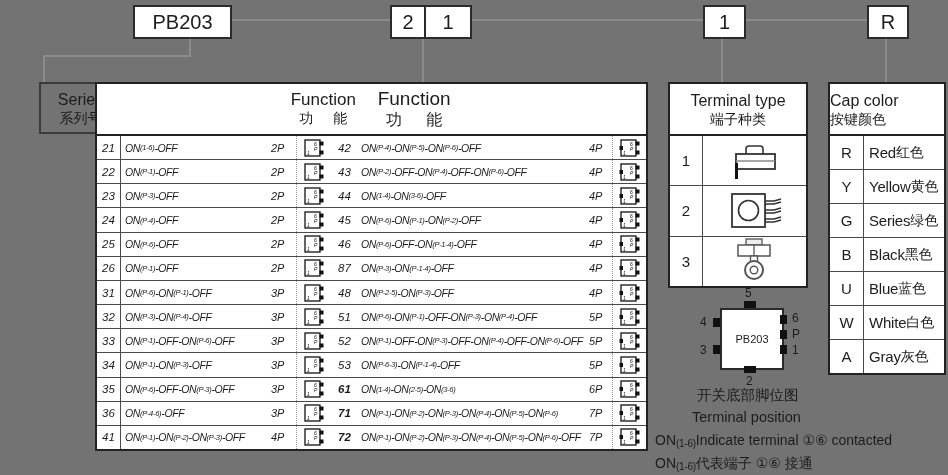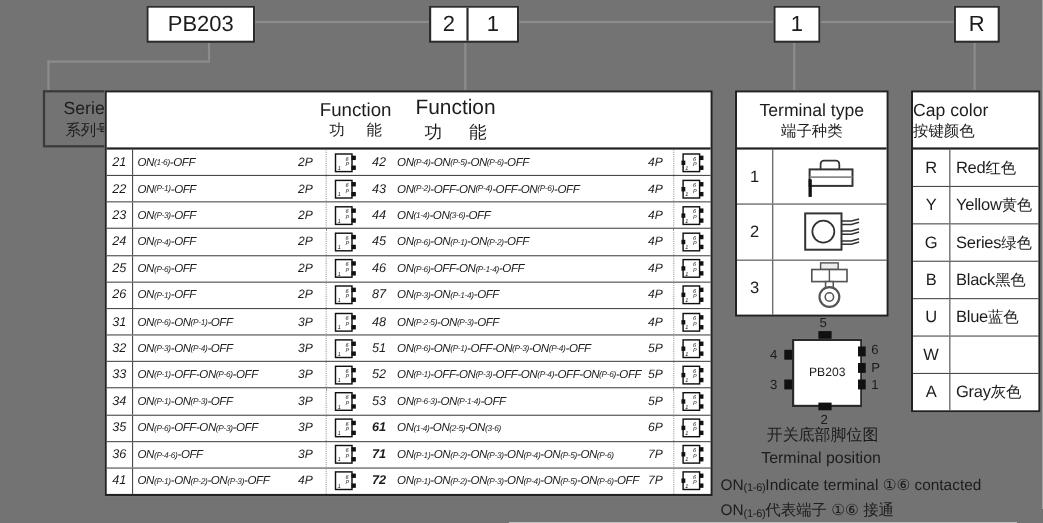--- a/index.html
+++ b/index.html
@@ -674,20 +674,24 @@
   <div class="cap-row">
     <div class="c-code">U</div>
     <div class="c-name">
       <span class="en">Blue </span>
             <span class="cn">蓝色</span>
     </div>
   </div>
 
   <div class="cap-row">
     <div class="c-code">W</div>
+    <div class="c-name">
+      <span class="en">White</span>
+            <span class="cn">白色</span>
+    </div>
   </div>
 
   <div class="cap-row">
     <div class="c-code">A</div>
     <div class="c-name">
       <span class="en">Gray</span>
             <span class="cn">灰色</span>
     </div>
   </div>
 </div>

